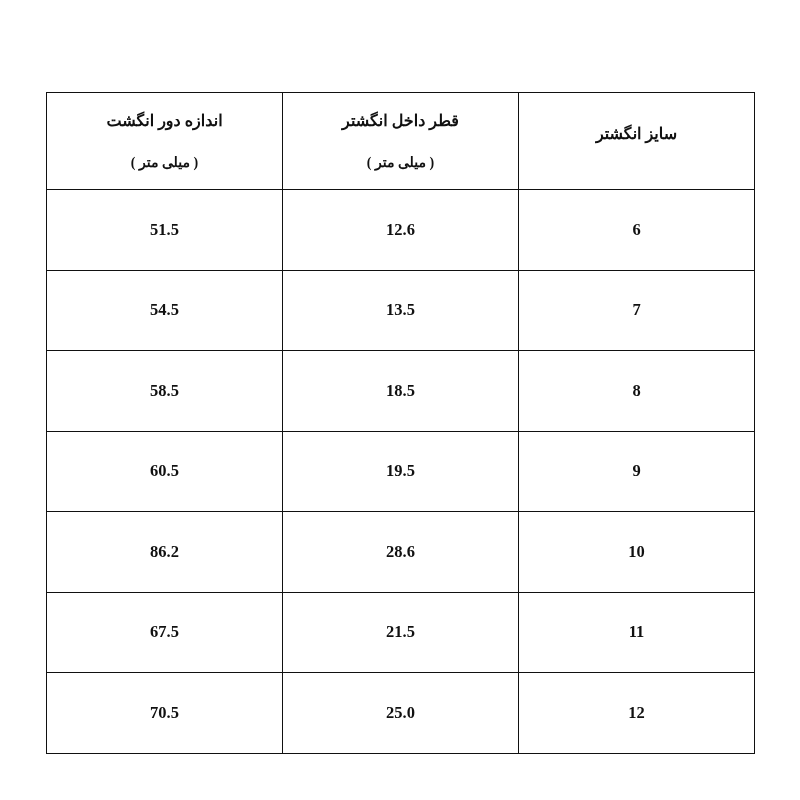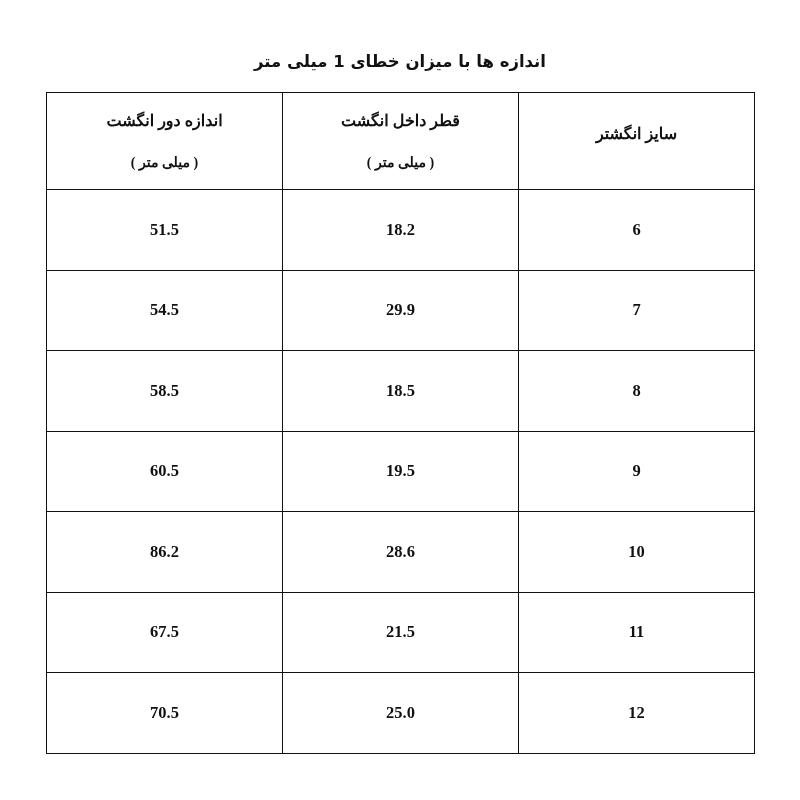--- a/index.html
+++ b/index.html
@@ -72,54 +72,53 @@
   }
   col.c-size { width: 236px; }
   col.c-dia  { width: 236px; }
   col.c-circ { width: 236px; }
 </style>
 </head>
 <body>
 
 <div class="page">
 
-  <div class="title">اندازه ها با میزان خطای 1 میلی متر</div>
 
   <div class="table-wrap">
     <table class="size-table">
       <colgroup>
         <col class="c-size">
         <col class="c-dia">
         <col class="c-circ">
       </colgroup>
       <thead>
         <tr>
           <th>
             <span>سایز انگشتر</span>
             <span class="sub"></span>
           </th>
           <th>
-            <span>قطر داخل انگشت</span>
+            <span>قطر داخل انگشتر</span>
             <span class="sub">( میلی متر )</span>
           </th>
           <th>
             <span>اندازه دور انگشت</span>
             <span class="sub">( میلی متر )</span>
           </th>
         </tr>
       </thead>
       <tbody>
         <tr>
           <td>6</td>
-          <td>18.2</td>
+          <td>12.6</td>
           <td>51.5</td>
         </tr>
         <tr>
           <td>7</td>
-          <td>29.9</td>
+          <td>13.5</td>
           <td>54.5</td>
         </tr>
         <tr>
           <td>8</td>
           <td>18.5</td>
           <td>58.5</td>
         </tr>
         <tr>
           <td>9</td>
           <td>19.5</td>

